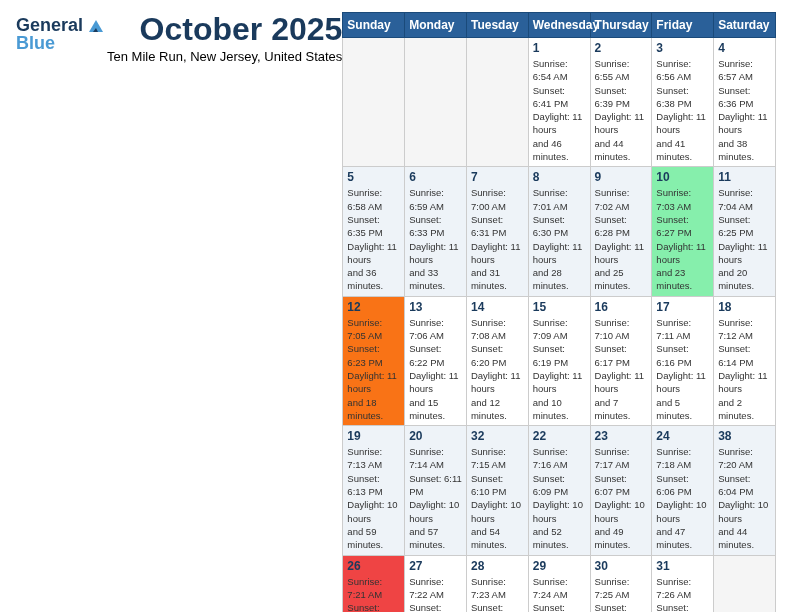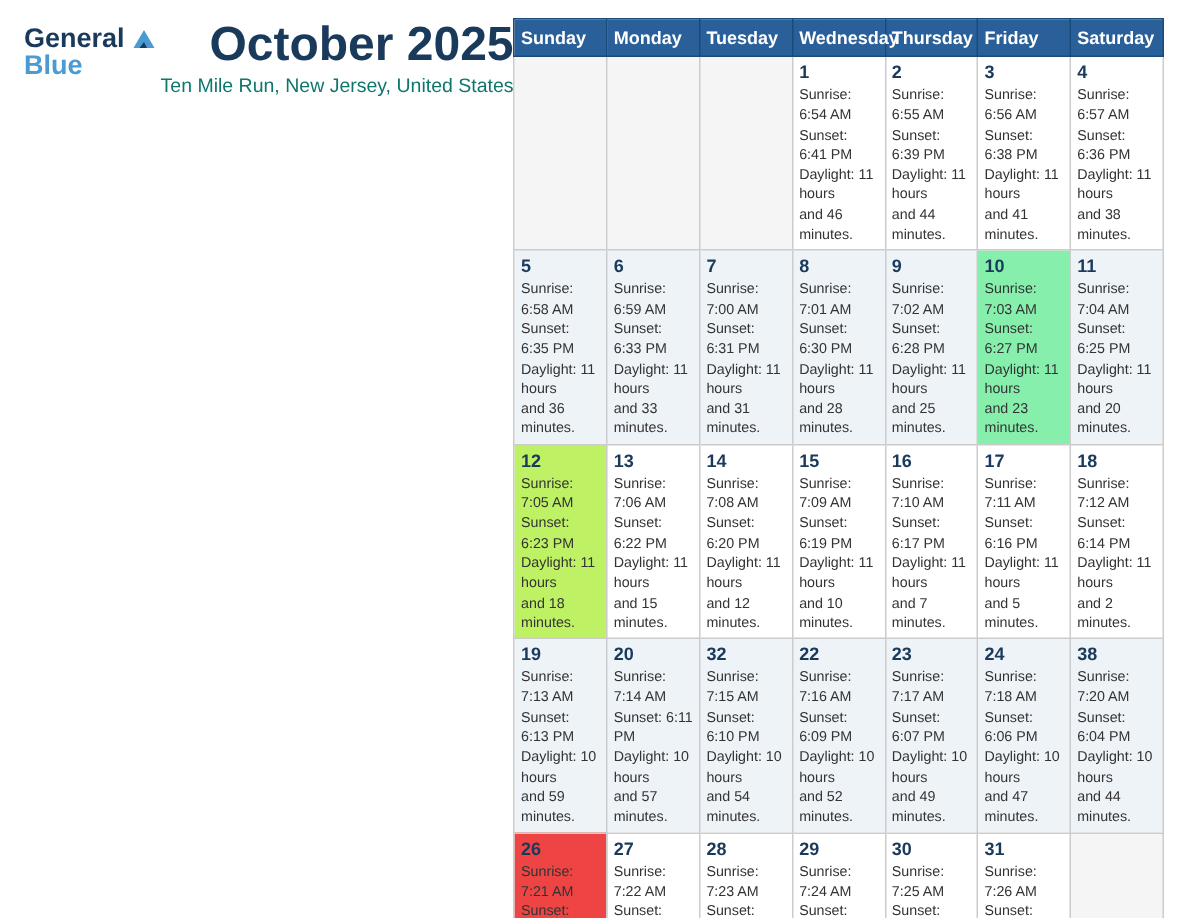--- a/index.html
+++ b/index.html
@@ -41,21 +41,21 @@
       text-align: right;
     }
     .month-title {
       font-size: 32px;
       font-weight: bold;
       color: #1a3a5c;
       line-height: 1.1;
     }
     .location {
       font-size: 13px;
-      color: #0f766e;
+      color: #000000;
       margin-top: 2px;
     }
     .calendar {
       flex: 1;
       border: 1px solid #eab308;
       border-collapse: collapse;
       width: 100%;
       table-layout: fixed;
     }
     .calendar th {
@@ -173,21 +173,21 @@
           <td style="background: #86efac;">
             <div class="day-number">10</div>
             <div class="day-info">Sunrise: 7:03 AM<br>Sunset: 6:27 PM<br>Daylight: 11 hours<br>and 23 minutes.</div>
           </td>
           <td style="background: rgb(238, 243, 248);">
             <div class="day-number">11</div>
             <div class="day-info">Sunrise: 7:04 AM<br>Sunset: 6:25 PM<br>Daylight: 11 hours<br>and 20 minutes.</div>
           </td>
         </tr>
         <tr style="background: rgb(255, 255, 255);">
-          <td style="background: #bef264;">
+          <td style="background: #f97316;">
             <div class="day-number">12</div>
             <div class="day-info">Sunrise: 7:05 AM<br>Sunset: 6:23 PM<br>Daylight: 11 hours<br>and 18 minutes.</div>
           </td>
           <td style="background: rgb(255, 255, 255);">
             <div class="day-number">13</div>
             <div class="day-info">Sunrise: 7:06 AM<br>Sunset: 6:22 PM<br>Daylight: 11 hours<br>and 15 minutes.</div>
           </td>
           <td style="background: rgb(255, 255, 255);">
             <div class="day-number">14</div>
             <div class="day-info">Sunrise: 7:08 AM<br>Sunset: 6:20 PM<br>Daylight: 11 hours<br>and 12 minutes.</div>

